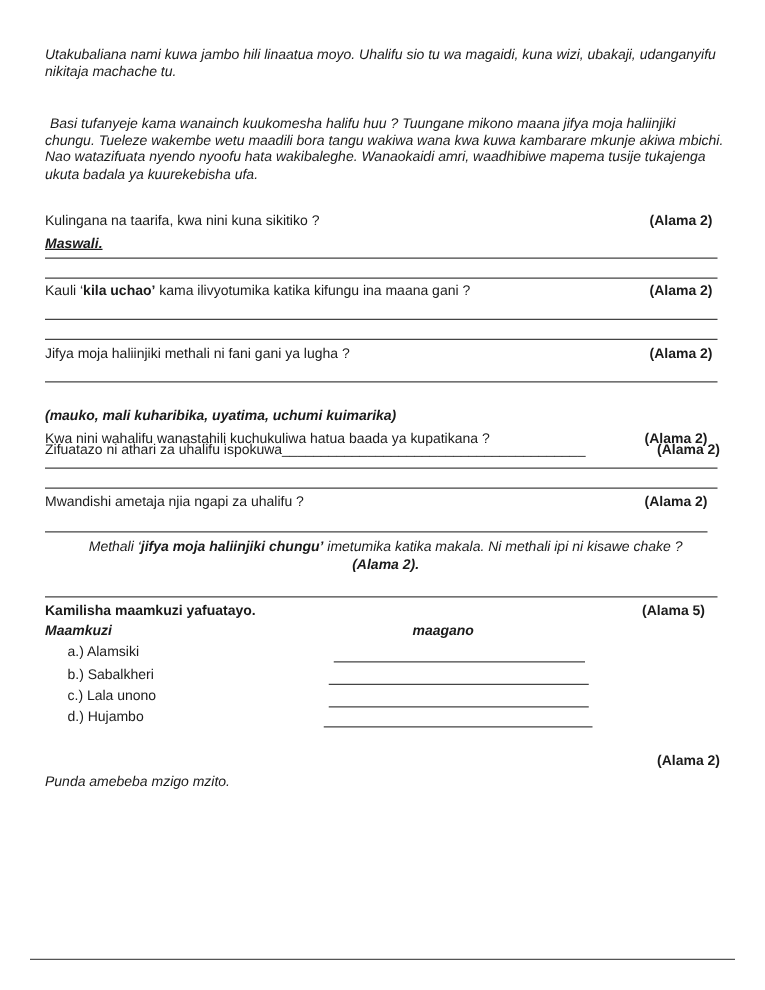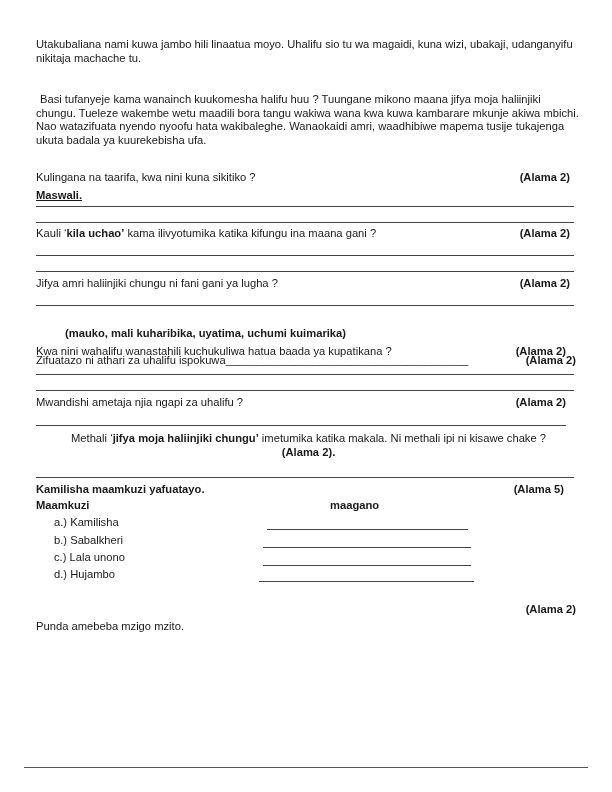--- a/index.html
+++ b/index.html
@@ -1,21 +1,21 @@
 <!DOCTYPE html>
 <html><head>
   <meta charset="utf-8">
   <style>
     html, body { margin: 0; padding: 0; background: #ffffff; }
     body {
       width: 612px; height: 792px; position: relative; overflow: hidden;
       font-family: "Liberation Sans", "DejaVu Sans", sans-serif;
       font-size: 11.2px; color: #1a1a1a;
     }
-    .abs { position: absolute; }
+    .abs { position: absolute; font-style: italic; }
     .para { left: 36px; width: 545px; line-height: 13.6px; }
     .line { position: absolute; left: 36px; width: 538px; height: 0; border-top: 1px solid #444; }
     .q { position: absolute; left: 36px; width: 538px; height: 14px; }
     .q .txt { position: absolute; left: 0; top: 0; white-space: nowrap; }
     .q .mk { position: absolute; right: 4px; top: 0; font-weight: bold; white-space: nowrap; }
     b, .b { font-weight: bold; }
     .u { text-decoration: underline; }
     .item { position: absolute; left: 54px; white-space: nowrap; }
     .ansline { position: absolute; height: 0; border-top: 1px solid #444; }
     .footer-rule { position: absolute; left: 24px; width: 564px; top: 767px; height: 0; border-top: 1.5px solid #555; }
@@ -36,30 +36,30 @@
 <div class="line" style="top:222px;"></div>
 
 <div class="q" style="top:227px;">
   <span class="txt"><span>Kauli ‘</span><b>kila uchao’</b><span> kama ilivyotumika katika kifungu ina maana gani ?</span></span>
   <span class="mk">(Alama 2)</span>
 </div>
 <div class="line" style="top:255px;"></div>
 <div class="line" style="top:271px;"></div>
 
 <div class="q" style="top:277px;">
-  <span class="txt">Jifya amri haliinjiki chungu ni fani gani ya lugha ?</span>
+  <span class="txt">Jifya moja haliinjiki methali ni fani gani ya lugha ?</span>
   <span class="mk">(Alama 2)</span>
 </div>
 <div class="line" style="top:305px;"></div>
 
 <div class="q" style="top:311px;margin-top:43px;">
   <span class="txt">Zifuatazo ni athari za uhalifu ispokuwa_______________________________________</span>
   <span class="mk" style="right:-2px;">(Alama 2)</span>
 </div>
-<div class="abs b" style="left:36px; top:327px;margin-left:29px;">(mauko, mali kuharibika, uyatima, uchumi kuimarika)</div>
+<div class="abs b" style="left:36px; top:327px;">(mauko, mali kuharibika, uyatima, uchumi kuimarika)</div>
 
 <div class="q" style="top:345px;text-decoration:underline;">
   <span class="txt">Kwa nini wahalifu wanastahili kuchukuliwa hatua baada ya kupatikana ?</span>
   <span class="mk" style="right:8px;">(Alama 2)</span>
 </div>
 <div class="line" style="top:374px;"></div>
 <div class="line" style="top:390px;"></div>
 
 <div class="q" style="top:396px;">
   <span class="txt">Mwandishi ametaja njia ngapi za uhalifu ?</span>
@@ -73,21 +73,21 @@
 </div>
 <div class="line" style="top:477px;"></div>
 
 <div class="q" style="top:483px;">
   <span class="txt b">Kamilisha maamkuzi yafuatayo.</span>
   <span class="mk" style="right:10px;">(Alama 5)</span>
 </div>
 <div class="abs b" style="left:36px; top:499px;">Maamkuzi</div>
 <div class="abs b" style="left:330px; top:499px;">maagano</div>
 
-<div class="item" style="top:516px;">a.) Kamilisha</div>
+<div class="item" style="top:516px;">a.) Alamsiki</div>
 <div class="ansline" style="left:267px; width:201px; top:529px;"></div>
 
 <div class="item" style="top:534px;">b.) Sabalkheri</div>
 <div class="ansline" style="left:263px; width:208px; top:547px;"></div>
 
 <div class="item" style="top:551px;">c.) Lala unono</div>
 <div class="ansline" style="left:263px; width:208px; top:565px;"></div>
 
 <div class="item" style="top:568px;">d.) Hujambo</div>
 <div class="ansline" style="left:259px; width:215px; top:581px;"></div>

